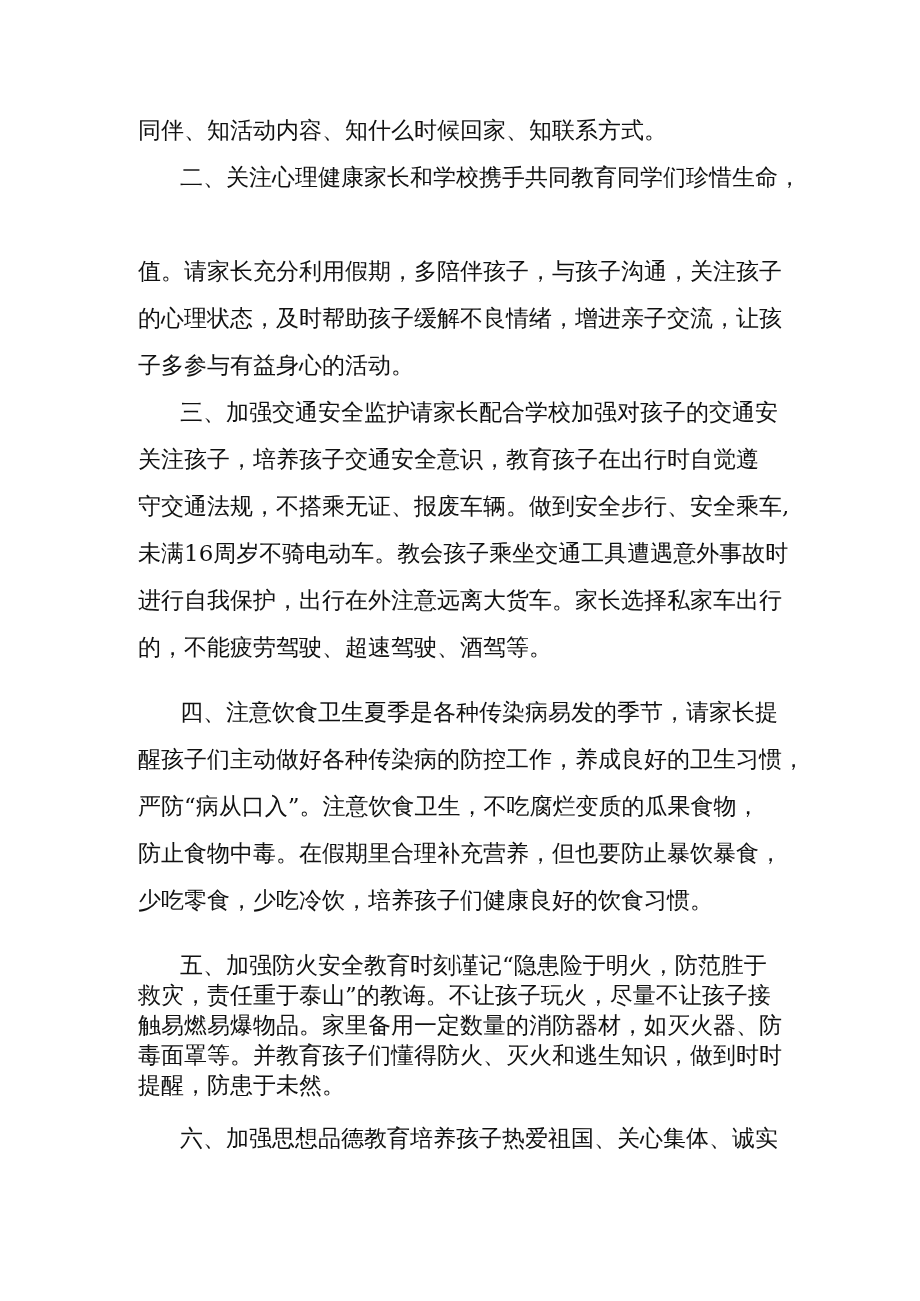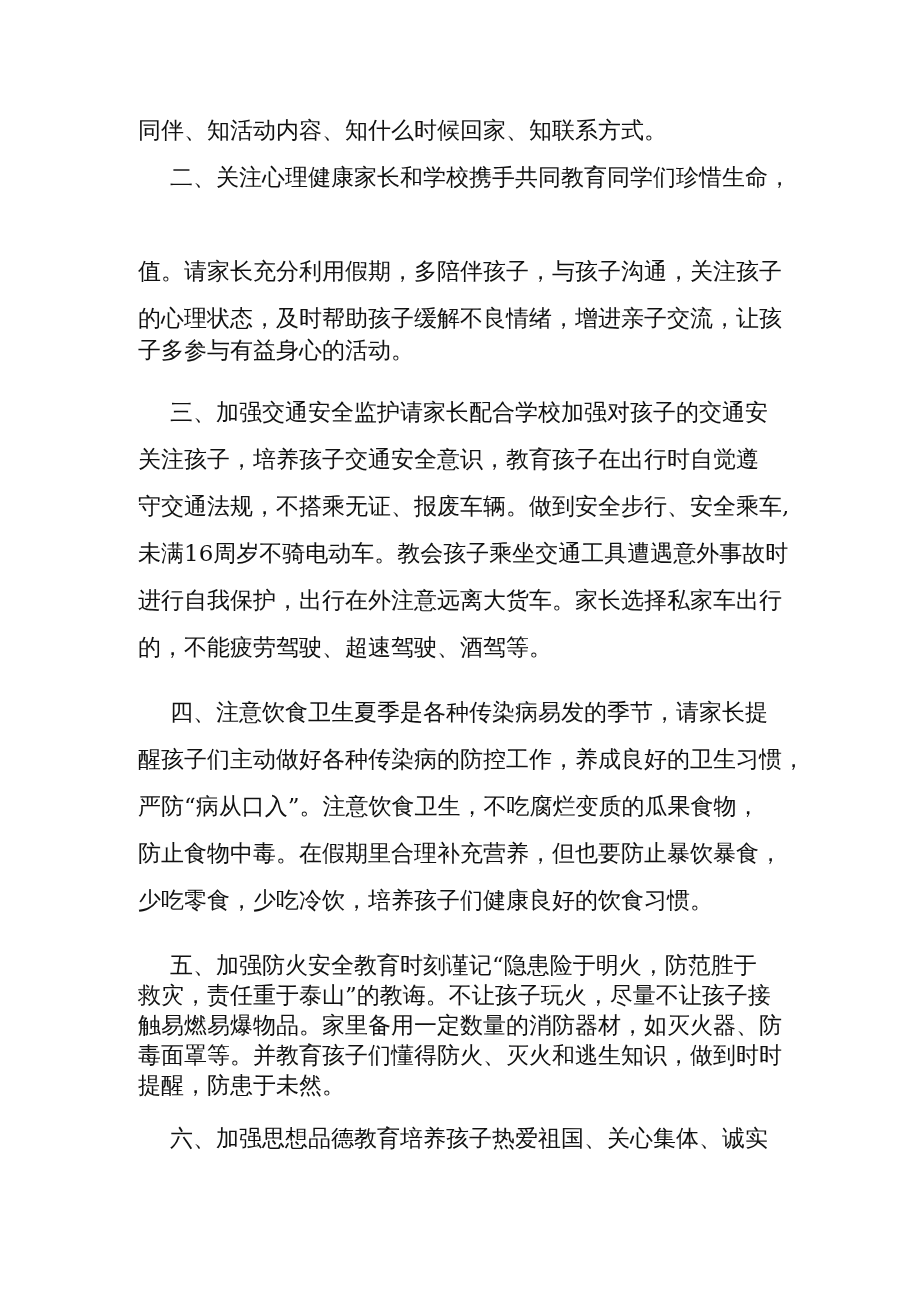--- a/index.html
+++ b/index.html
@@ -6,31 +6,31 @@
   body { width: 920px; height: 1301px; position: relative; overflow: hidden; }
   .page {
     position: absolute; left: 0; top: 0; width: 920px; height: 1301px; background: #ffffff;
   }
   .line {
     position: absolute; left: 138px;
     font-family: "DejaVu Serif", "Liberation Serif", serif;
     font-size: 23px; line-height: 26px; color: #111111;
     white-space: nowrap; letter-spacing: 0px;
   }
-  .indent { left: 170px; }
+  .indent { left: 180px; }
 </style>
 </head>
 <body>
 
 <div class="page">
   <div class="line" style="top:117px">同伴、知活动内容、知什么时候回家、知联系方式。</div>
   <div class="line indent" style="top:164px">二、关注心理健康家长和学校携手共同教育同学们珍惜生命，</div>
   <div class="line" style="top:258px">值。请家长充分利用假期，多陪伴孩子，与孩子沟通，关注孩子</div>
   <div class="line" style="top:305px">的心理状态，及时帮助孩子缓解不良情绪，增进亲子交流，让孩</div>
-  <div class="line" style="top:337px">子多参与有益身心的活动。</div>
+  <div class="line" style="top:352px">子多参与有益身心的活动。</div>
   <div class="line indent" style="top:399px">三、加强交通安全监护请家长配合学校加强对孩子的交通安</div>
   <div class="line" style="top:446px">关注孩子，培养孩子交通安全意识，教育孩子在出行时自觉遵</div>
   <div class="line" style="top:493px">守交通法规，不搭乘无证、报废车辆。做到安全步行、安全乘车,</div>
   <div class="line" style="top:540px">未满16周岁不骑电动车。教会孩子乘坐交通工具遭遇意外事故时</div>
   <div class="line" style="top:587px">进行自我保护，出行在外注意远离大货车。家长选择私家车出行</div>
   <div class="line" style="top:634px">的，不能疲劳驾驶、超速驾驶、酒驾等。</div>
   <div class="line" style="top:746px">醒孩子们主动做好各种传染病的防控工作，养成良好的卫生习惯，</div>
   <div class="line indent" style="top:699px">四、注意饮食卫生夏季是各种传染病易发的季节，请家长提</div>
   <div class="line" style="top:793px">严防“病从口入”。注意饮食卫生，不吃腐烂变质的瓜果食物，</div>
   <div class="line" style="top:887px">少吃零食，少吃冷饮，培养孩子们健康良好的饮食习惯。</div>

